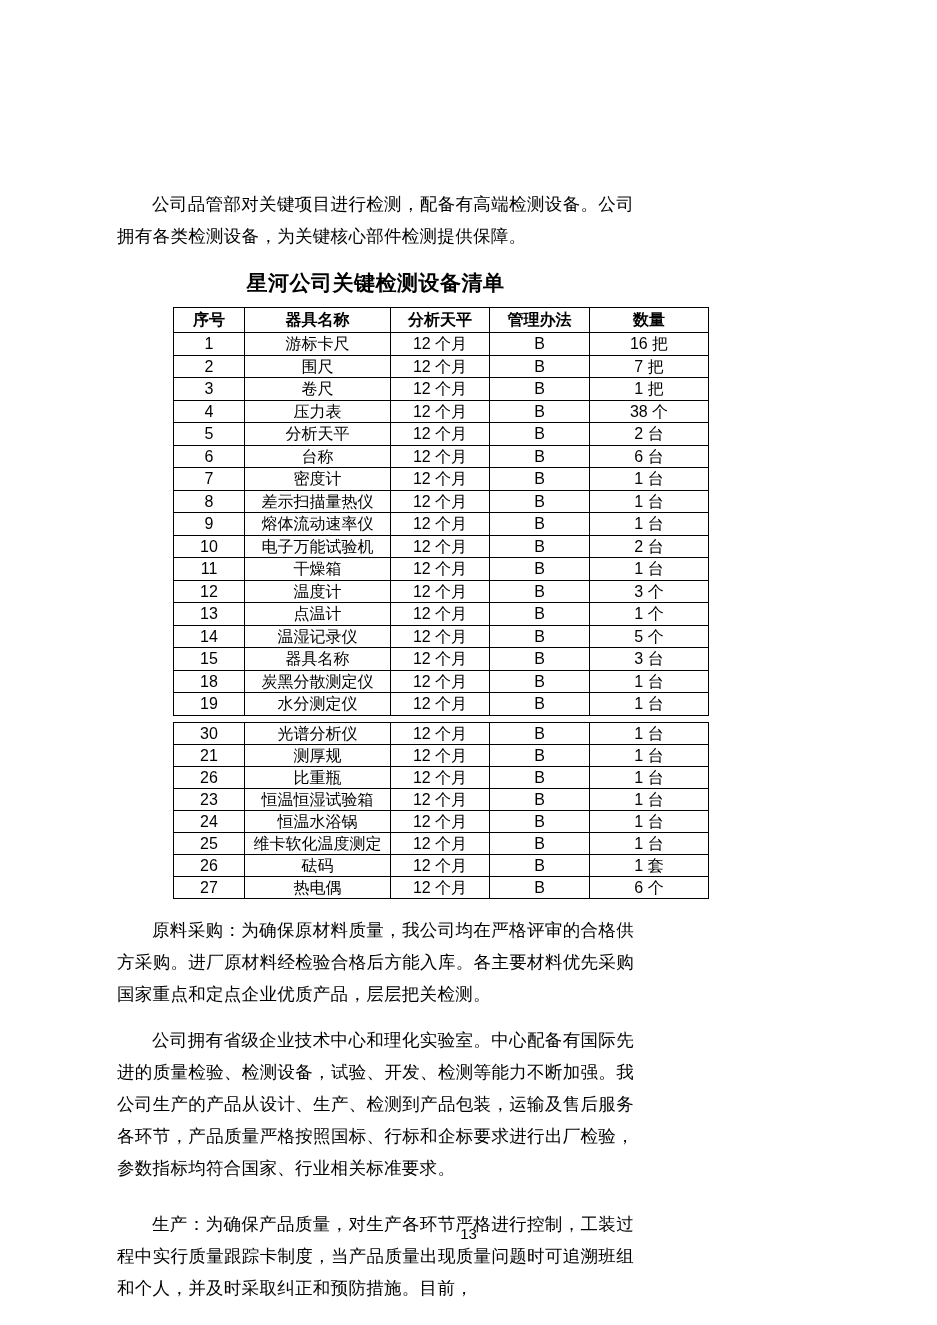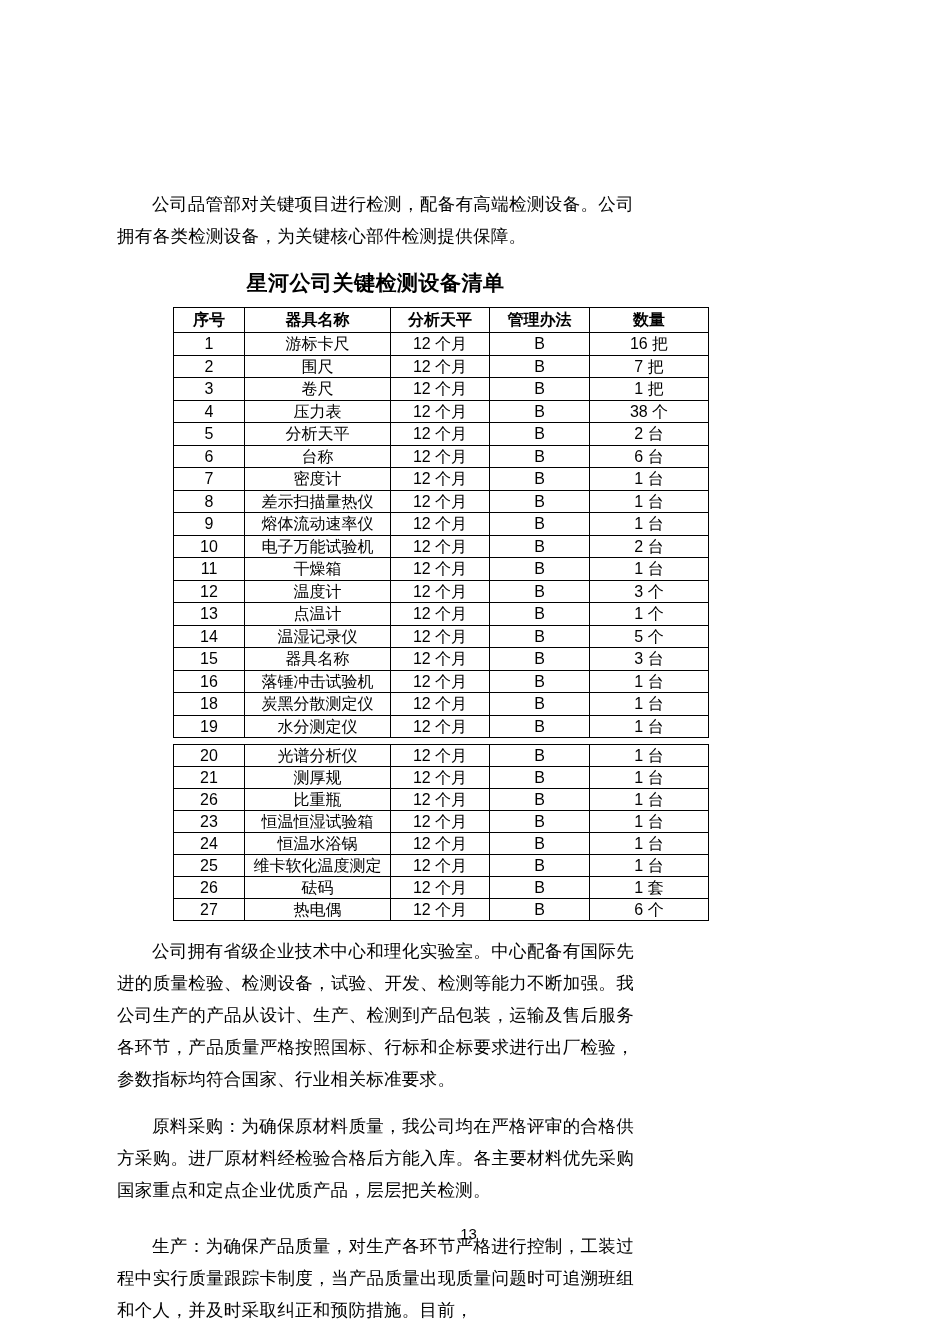--- a/index.html
+++ b/index.html
@@ -214,27 +214,20 @@
             <td>5 个</td>
           </tr>
           <tr>
             <td>15</td>
             <td>器具名称</td>
             <td>12 个月</td>
             <td>B</td>
             <td>3 台</td>
           </tr>
           <tr>
-            <td>16</td>
-            <td>落锤冲击试验机</td>
-            <td>12 个月</td>
-            <td>B</td>
-            <td>1 台</td>
-          </tr>
-          <tr>
             <td>18</td>
             <td>炭黑分散测定仪</td>
             <td>12 个月</td>
             <td>B</td>
             <td>1 台</td>
           </tr>
           <tr>
             <td>19</td>
             <td>水分测定仪</td>
             <td>12 个月</td>
@@ -246,21 +239,21 @@
     <table class="equip equip-part2">
       <colgroup>
         <col class="c1">
           <col class="c2">
           <col class="c3">
           <col class="c4">
           <col class="c5">
       </colgroup>
       <tbody id="equip-body-2">
           <tr>
-            <td>20</td>
+            <td>30</td>
             <td>光谱分析仪</td>
             <td>12 个月</td>
             <td>B</td>
             <td>1 台</td>
           </tr>
           <tr>
             <td>21</td>
             <td>测厚规</td>
             <td>12 个月</td>
             <td>B</td>
@@ -305,21 +298,21 @@
             <td>27</td>
             <td>热电偶</td>
             <td>12 个月</td>
             <td>B</td>
             <td>6 个</td>
           </tr>
         </tbody>
     </table>
   </div>
 
+  <p class="para para-procurement">原料采购：为确保原材料质量，我公司均在严格评审的合格供方采购。进厂原材料经检验合格后方能入库。各主要材料优先采购国家重点和定点企业优质产品，层层把关检测。</p>
+
   <p class="para para-capability">公司拥有省级企业技术中心和理化实验室。中心配备有国际先进的质量检验、检测设备，试验、开发、检测等能力不断加强。我公司生产的产品从设计、生产、检测到产品包装，运输及售后服务各环节，产品质量严格按照国标、行标和企标要求进行出厂检验，参数指标均符合国家、行业相关标准要求。</p>
 
-  <p class="para para-procurement">原料采购：为确保原材料质量，我公司均在严格评审的合格供方采购。进厂原材料经检验合格后方能入库。各主要材料优先采购国家重点和定点企业优质产品，层层把关检测。</p>
-
   <p class="para para-production">生产：为确保产品质量，对生产各环节严格进行控制，工装过程中实行质量跟踪卡制度，当产品质量出现质量问题时可追溯班组和个人，并及时采取纠正和预防措施。目前，</p>
 
   <div class="page-number">13</div>
 
 </div>
 
 </body></html>

